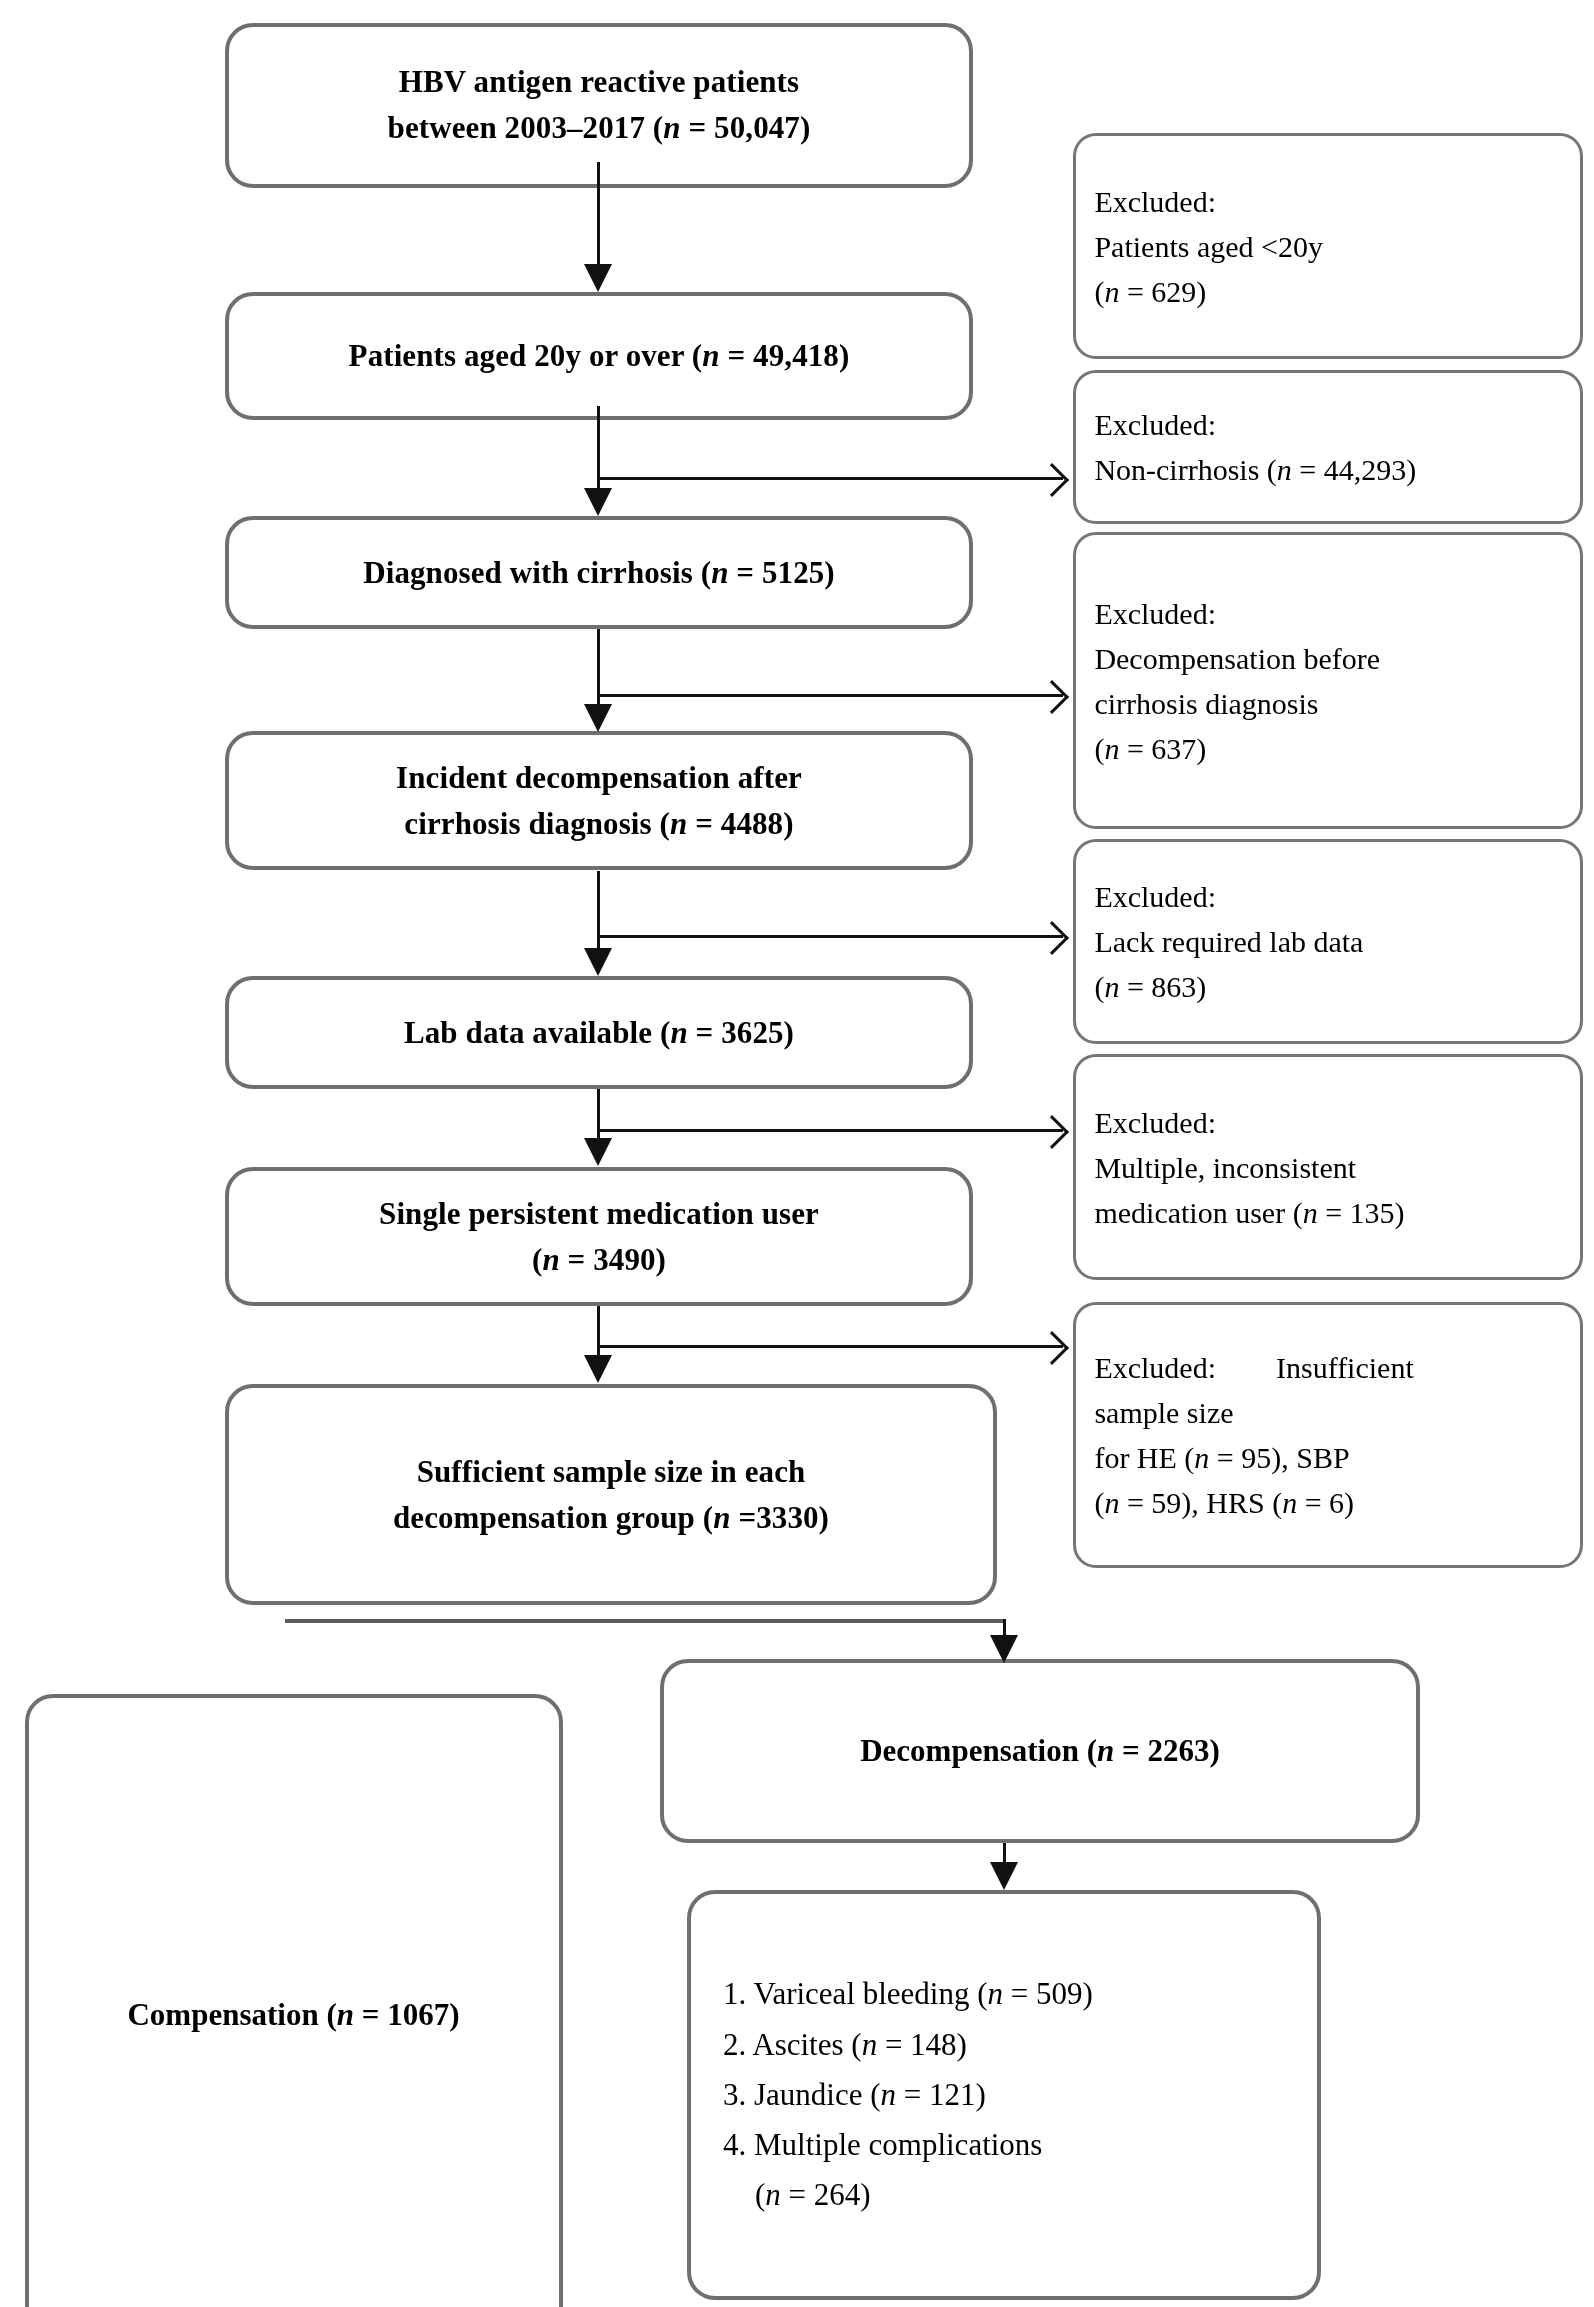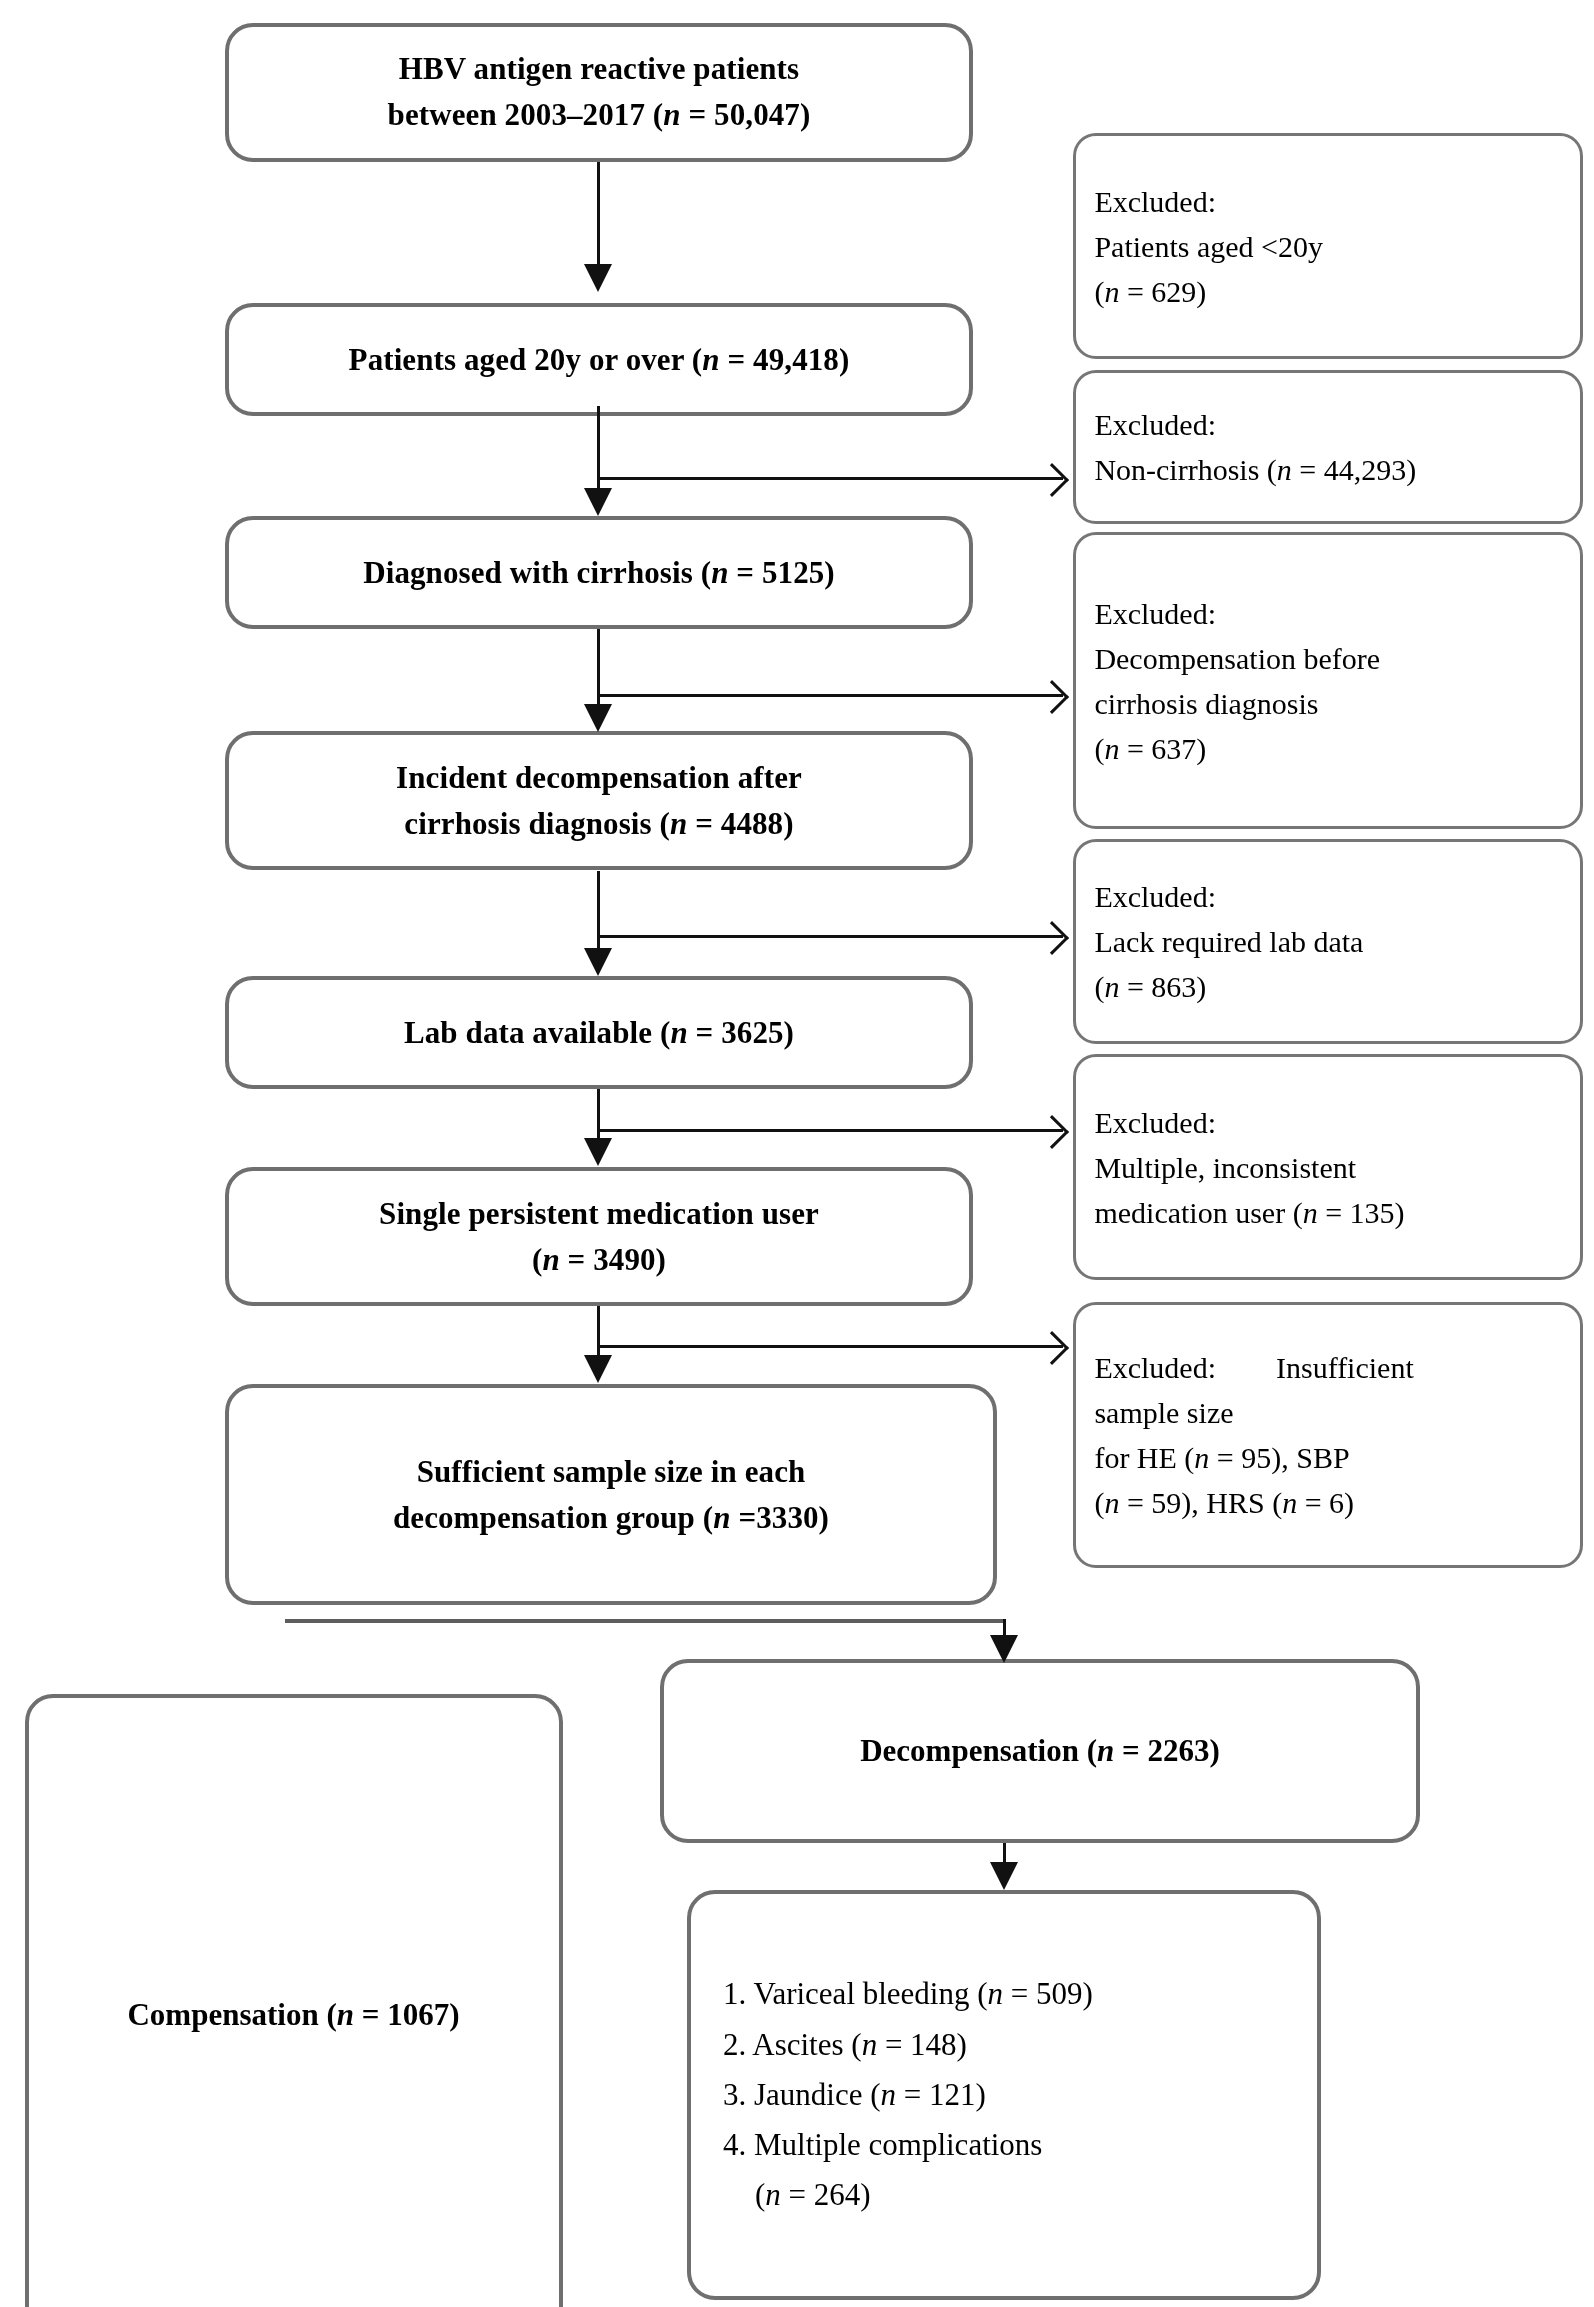--- a/index.html
+++ b/index.html
@@ -116,28 +116,28 @@
     position: absolute;
     height: 3.7px;
     background: #5d5d5d;
   }
 </style>
 </head>
 <body>
 
 <div id="canvas">
 
-  <div class="box main" style="left:225px; top:22.6px; width:748px; height:139px;">
+  <div class="box main" style="left:225px; top:22.6px; width:748px; height:165px;">
     <span class="box-text">
       <span>HBV antigen reactive patients</span><br>
       <span>between 2003–2017 (</span><em class="n">n</em><span> = 50,047)</span>
     </span>
   </div>
 
-  <div class="box main" style="left:225px; top:292px; width:748px; height:113px;margin-top:11px;">
+  <div class="box main" style="left:225px; top:292px; width:748px; height:128px;">
     <span class="box-text">
       <span>Patients aged 20y or over (</span><em class="n">n</em><span> = 49,418)</span>
     </span>
   </div>
 
   <div class="box main" style="left:225px; top:516px; width:748px; height:113px;">
     <span class="box-text">
       <span>Diagnosed with cirrhosis (</span><em class="n">n</em><span> = 5125)</span>
     </span>
   </div>

